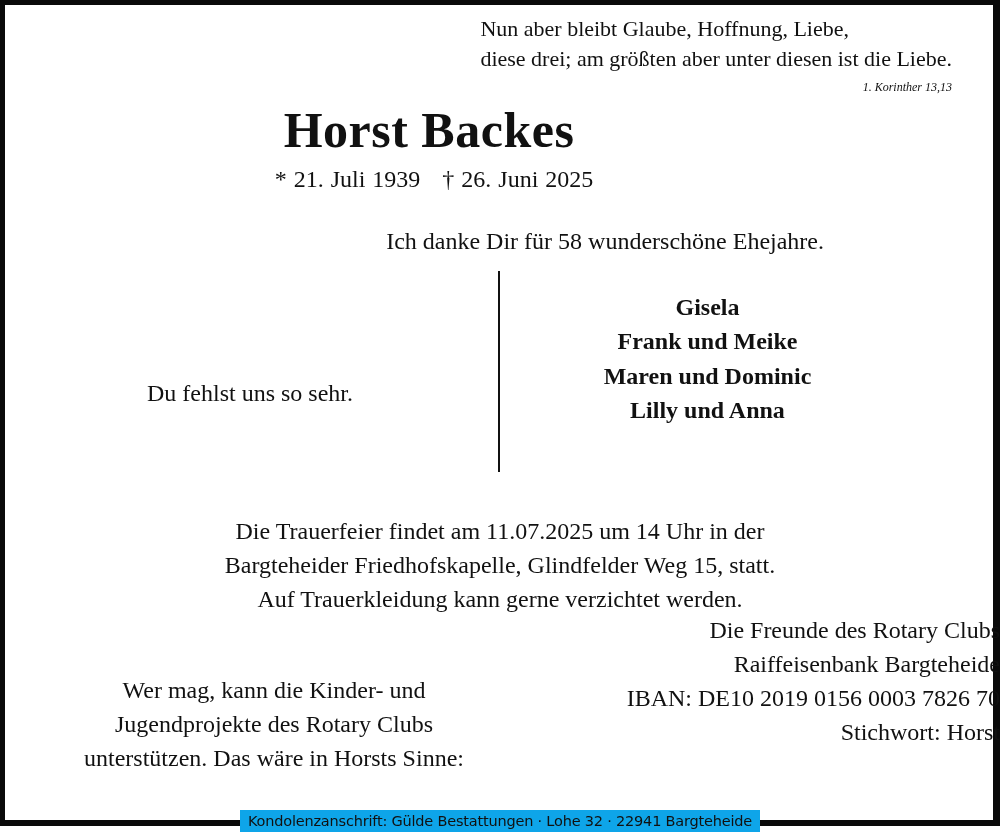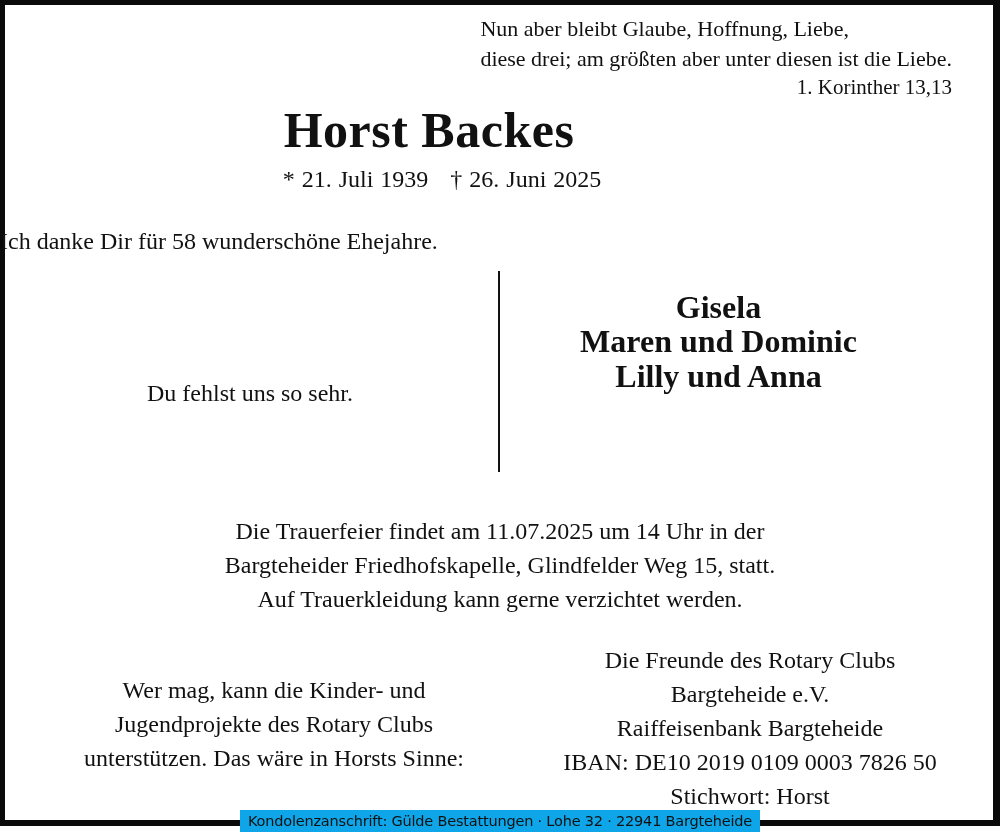--- a/index.html
+++ b/index.html
@@ -35,47 +35,48 @@
       right: 48px;
       top: 14px;
       text-align: left;
       font-size: 22px;
       line-height: 30px;
     }
     .verse-ref {
       position: absolute;
       right: 48px;
       top: 76px;
-      font-size: 21px;
+      font-size: 12px;
+      font-style: italic;
       line-height: 22px;
     }
 
     .name {
       left: 0; width: 858px;
       top: 100px;
       text-align: center;
       font-size: 50px;
       font-weight: bold;
       line-height: 60px;
       letter-spacing: 0.5px;
     }
     .dates {
-      left: 8px; width: 868px;
+      left: 0; width: 868px;
       top: 163px;
       text-align: center;
       font-size: 24px;
       line-height: 32px;
       word-spacing: 1px;
     }
     .dates .gap { display: inline-block; width: 22px; }
 
     .thanks {
       left: 0; width: 824px;
       top: 225px;
-      text-align: left;
+      text-align: right;
       font-size: 24px;
       line-height: 32px;
     }
 
     .divider {
       position: absolute;
       left: 498px;
       top: 271px;
       width: 2px;
       height: 201px;
@@ -87,24 +88,23 @@
       top: 377px;
       text-align: center;
       font-size: 24px;
       line-height: 32px;
     }
 
     .family {
       left: 500px; width: 415px;
       top: 290px;
       text-align: center;
-      font-size: 32px;
+      font-size: 24px;
       font-weight: bold;
       line-height: 34.4px;
-      margin-left: 11px;
     }
     .family div { display: block; }
 
     .ceremony {
       left: 0; width: 1000px;
       top: 514px;
       text-align: center;
       font-size: 24px;
       line-height: 34px;
     }
@@ -114,22 +114,22 @@
       left: 0; width: 500px;
       top: 673px;
       text-align: center;
       font-size: 24px;
       line-height: 34px;
     }
     .donation-left div { display: block; margin-left: 48px; }
 
     .donation-right {
       left: 500px; width: 500px;
-      top: 643px;
-      text-align: center;
+      top: 613px;
+      text-align: right;
       font-size: 24px;
       line-height: 34px;
     }
     .donation-right div { display: block; }
 
     .footer {
       position: absolute;
       left: 0;
       width: 1000px;
       top: 810px;
@@ -165,39 +165,39 @@
 </div>
 
 <div class="abs thanks">Ich danke Dir für 58 wunderschöne Ehejahre.</div>
 
 <div class="abs missed">Du fehlst uns so sehr.</div>
 
 <div class="divider"></div>
 
 <div class="abs family">
   <div>Gisela</div>
+  <div>Frank und Meike</div>
   <div>Maren und Dominic</div>
   <div>Lilly und Anna</div>
 </div>
 
 <div class="abs ceremony">
   <div>Die Trauerfeier findet am 11.07.2025 um 14 Uhr in der</div>
   <div>Bargteheider Friedhofskapelle, Glindfelder Weg 15, statt.</div>
   <div>Auf Trauerkleidung kann gerne verzichtet werden.</div>
 </div>
 
 <div class="abs donation-left">
   <div>Wer mag, kann die Kinder- und</div>
   <div>Jugendprojekte des Rotary Clubs</div>
   <div>unterstützen. Das wäre in Horsts Sinne:</div>
 </div>
 
 <div class="abs donation-right">
   <div>Die Freunde des Rotary Clubs</div>
-  <div>Bargteheide e.V.</div>
   <div>Raiffeisenbank Bargteheide</div>
-  <div>IBAN: DE10 2019 0109 0003 7826 50</div>
+  <div>IBAN: DE10 2019 0156 0003 7826 70</div>
   <div>Stichwort: Horst</div>
 </div>
 
 <div class="footer">
   <span>Kondolenzanschrift: Gülde Bestattungen · Lohe 32 · 22941 Bargteheide</span>
 </div>
 
 </body></html>

